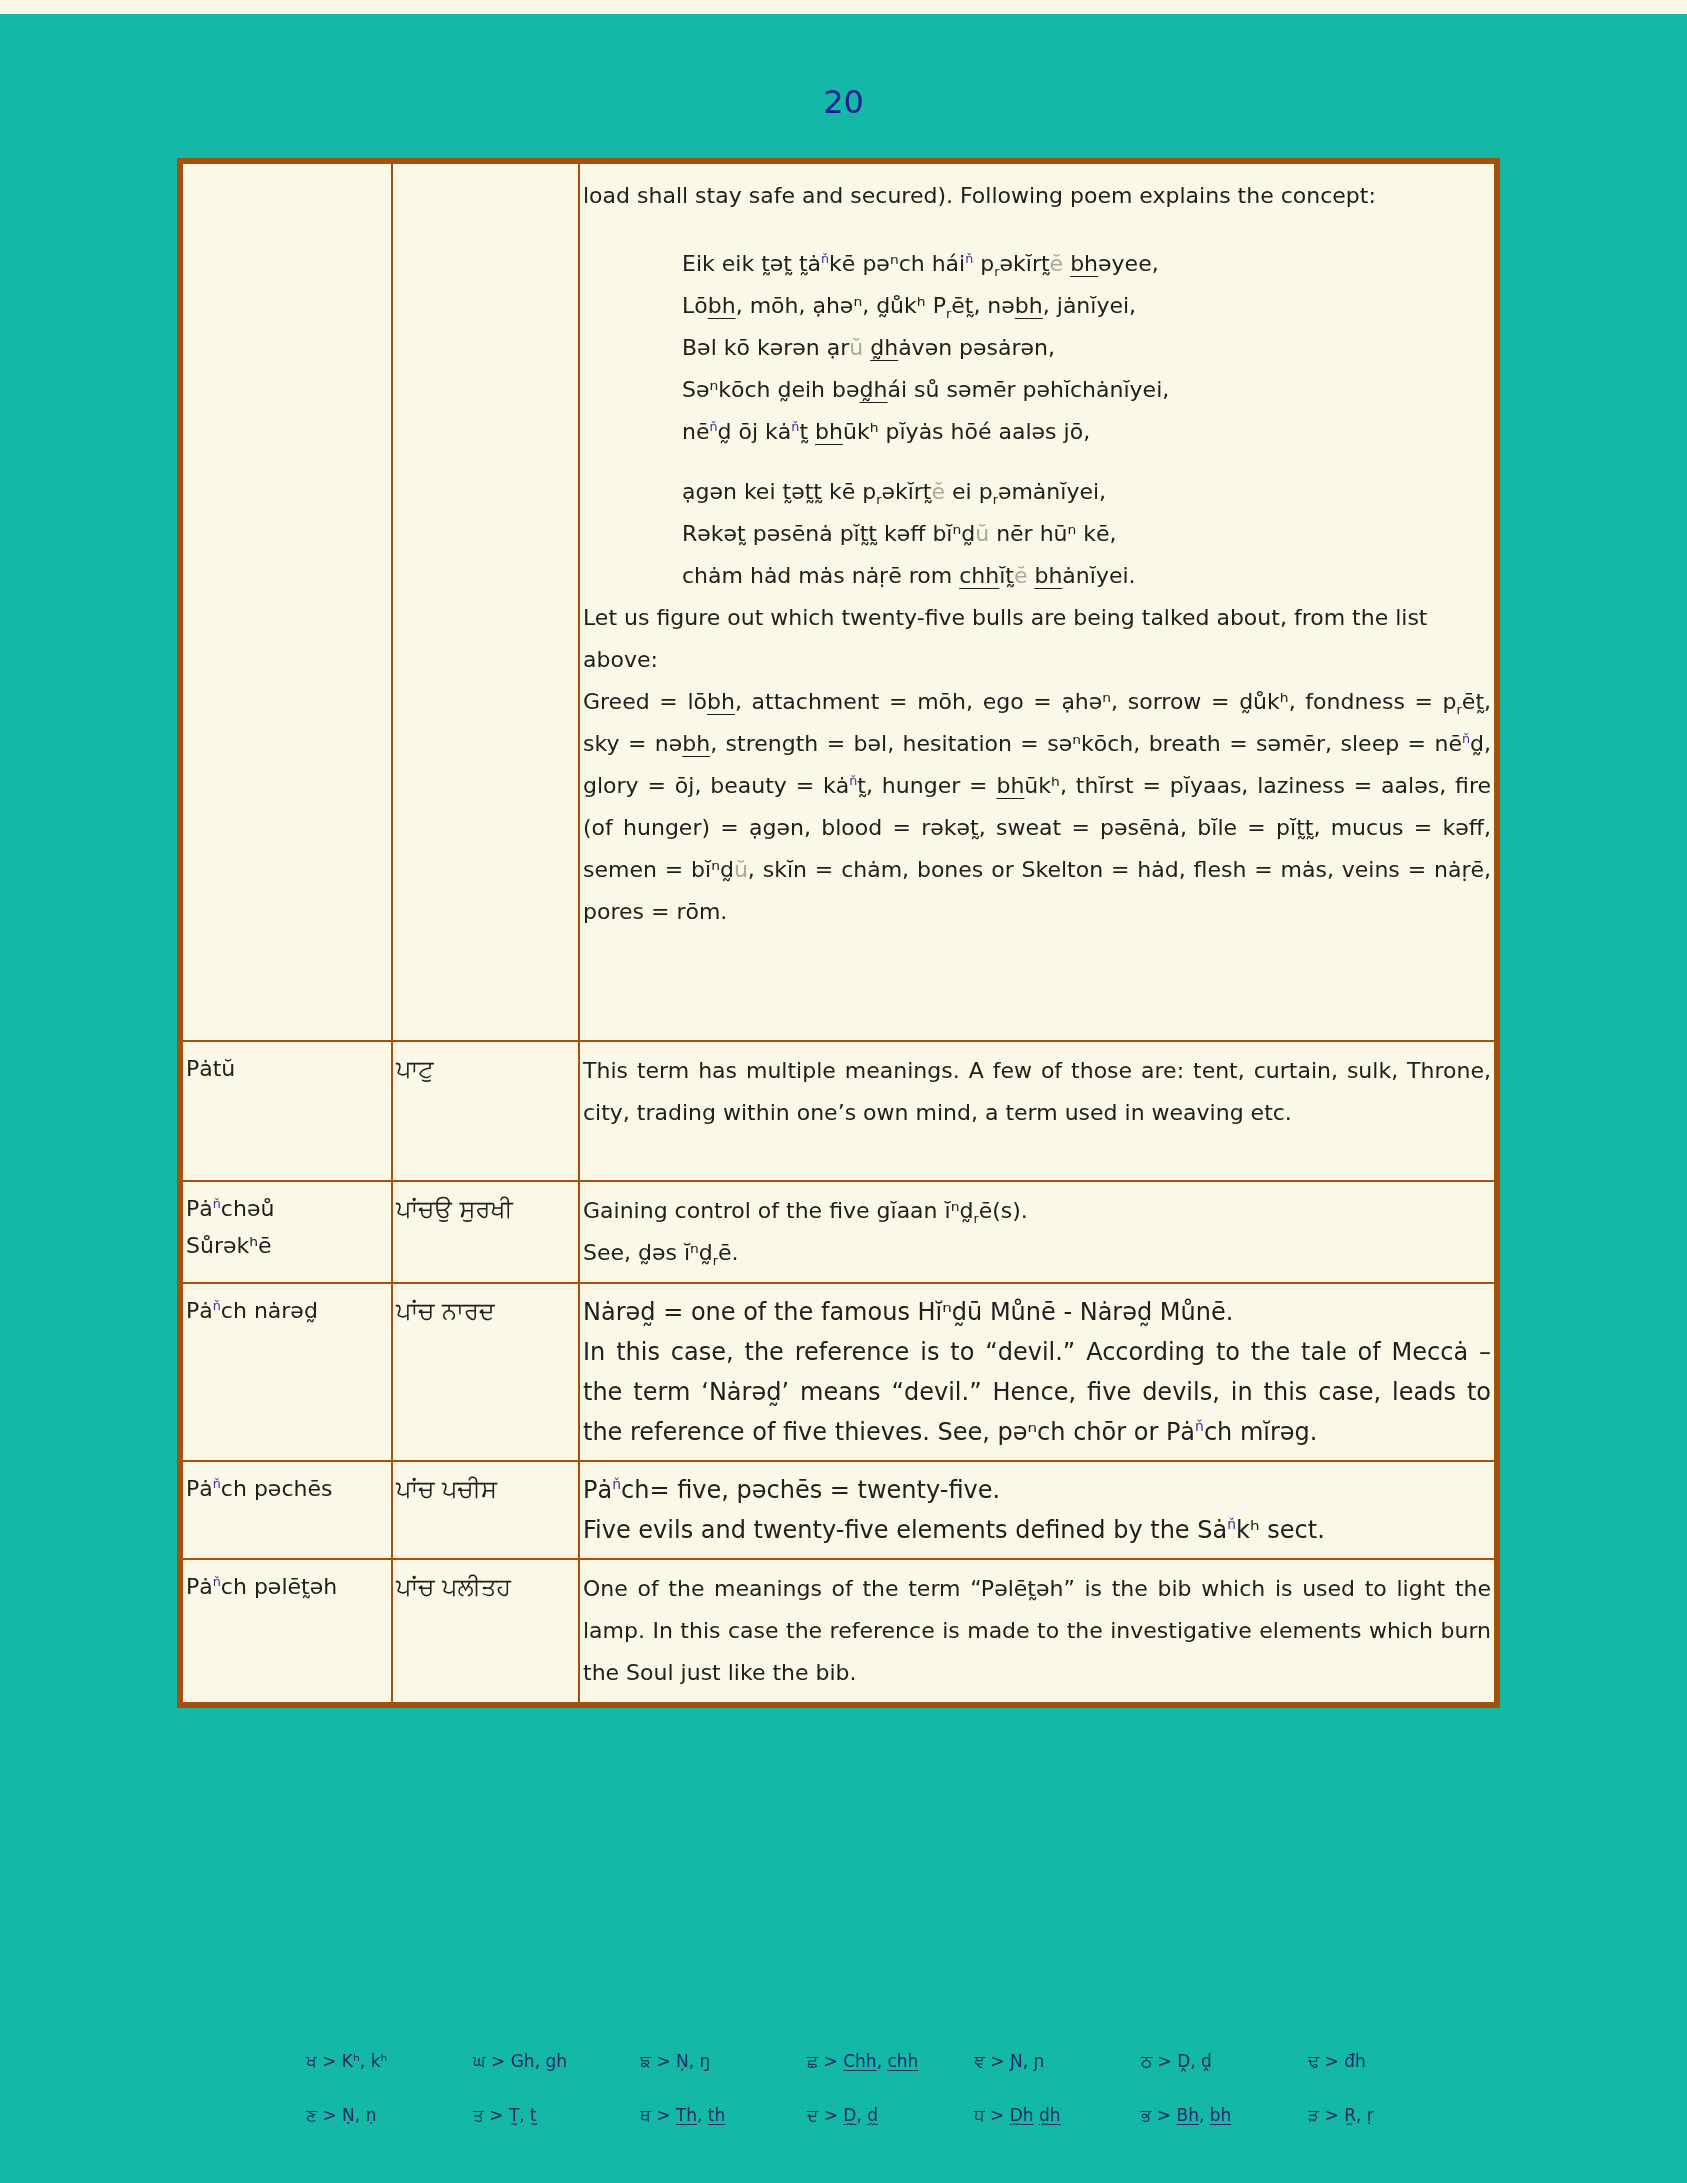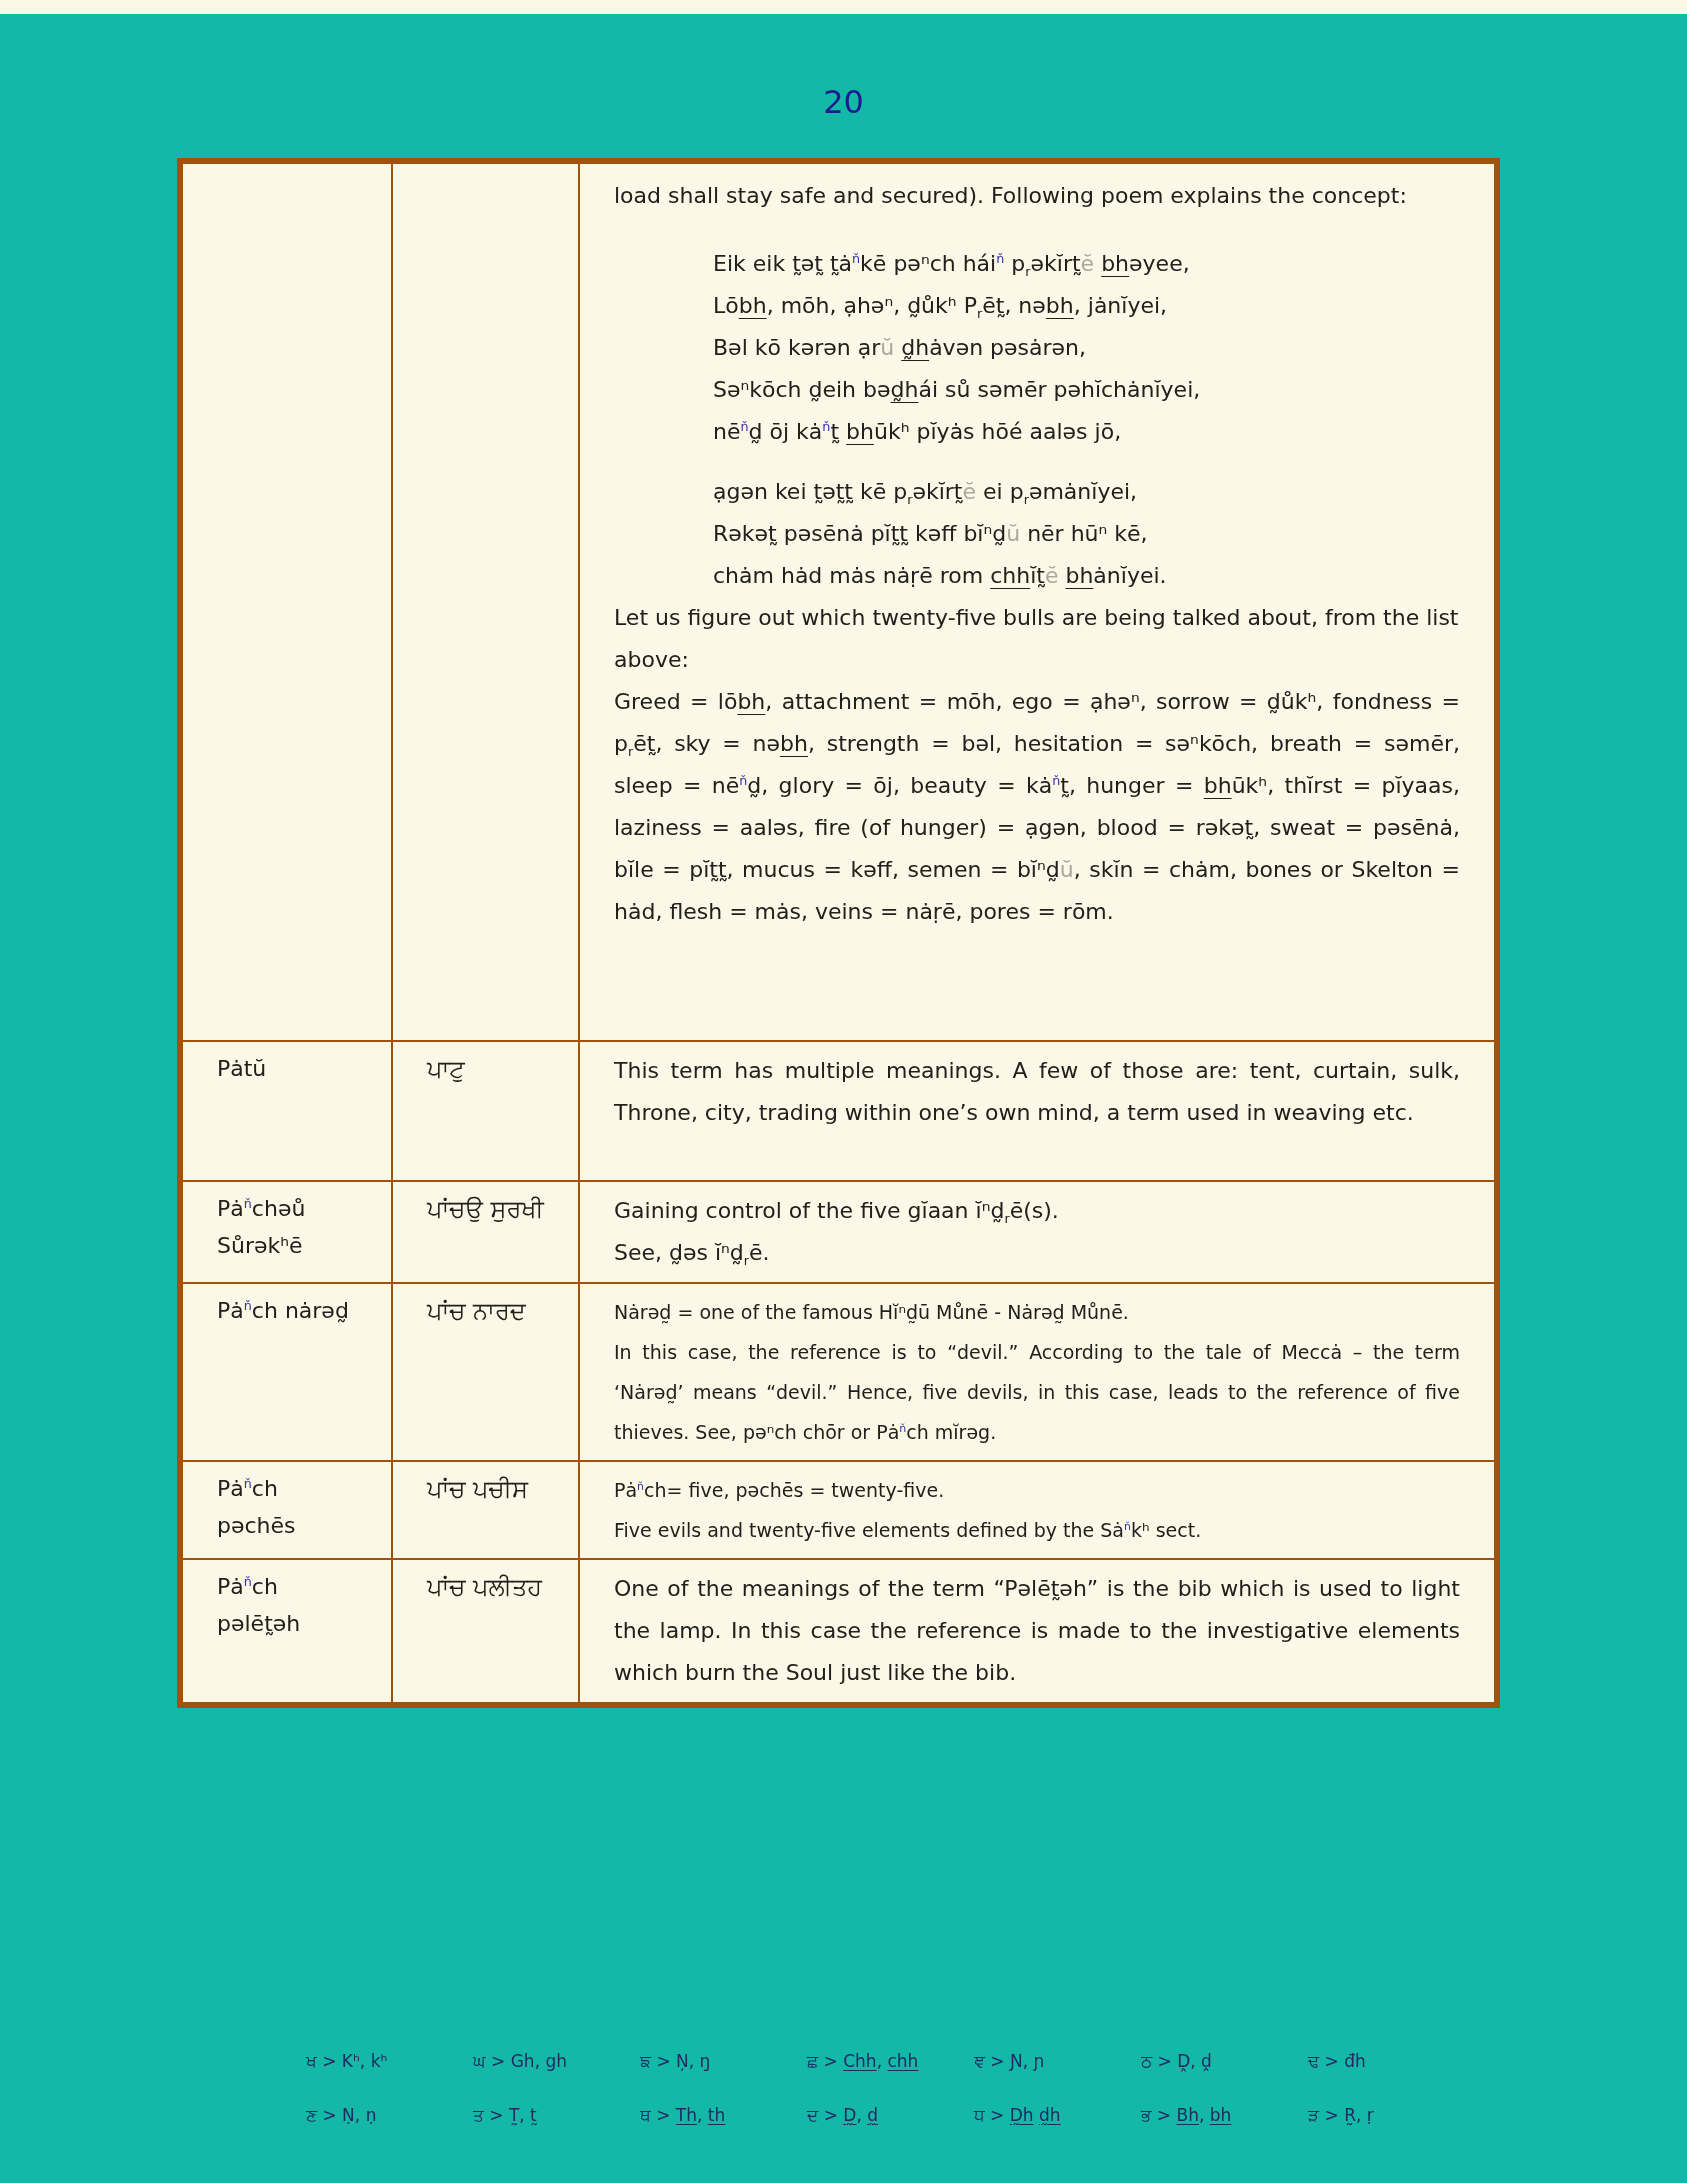--- a/index.html
+++ b/index.html
@@ -18,39 +18,39 @@
   }
   table.glossary{
     position:absolute;left:177px;top:144px;width:1317px;
     border-collapse:collapse;table-layout:fixed;
     border:6.6px solid #a3520e;
     background:#fcf8e7;
   }
   table.glossary td{
     border:2px solid #a3520e;
     vertical-align:top;
-    padding:8px 34px;
+    padding:8px 3px;
   }
   col.c1{width:212px;} col.c2{width:187px;} col.c3{width:918px;}
   td.term{font-size:22px;line-height:1.7;white-space:pre-line;padding-top:12px;}
   td.gur{font-size:24px;line-height:1.6;padding-top:10.6px;}
   td.desc{font-size:22px;line-height:42px;}
   td.desc p{margin:0;}
   .just{text-align:justify;}
   tr.r0 td.desc{padding-top:10.6px;}
   tr.r0{height:880px;}
   tr.r1{height:140px;}
   tr.r2{height:58px;}
   tr.r3{height:138px;}
   tr.r4{height:83px;}
   tr.r5{height:102px;}
   tr.r6{height:176px;}
   tr.r7{height:95px;}
   tr.r8{height:125px;}
-  td.desc.small{font-size:19px;line-height:40px;}
+  td.desc.small{font-size:24px;line-height:40px;}
   .poem{margin:26.5px 0 0 99px;}
   .poem .pl{line-height:42px;}
   .poem .pl.gap{margin-top:18px;}
   .ul{text-decoration:underline;text-decoration-thickness:1.3px;text-underline-offset:4.6px;}
   sup.bs{color:#3232a8;font-size:58%;line-height:0;}
   sub.sb{font-size:58%;line-height:0;}
   .gr{color:#aca89b;}
   .legend{
     position:absolute;left:306px;top:2035px;width:1191px;
     display:grid;grid-template-columns:repeat(7,167px);

